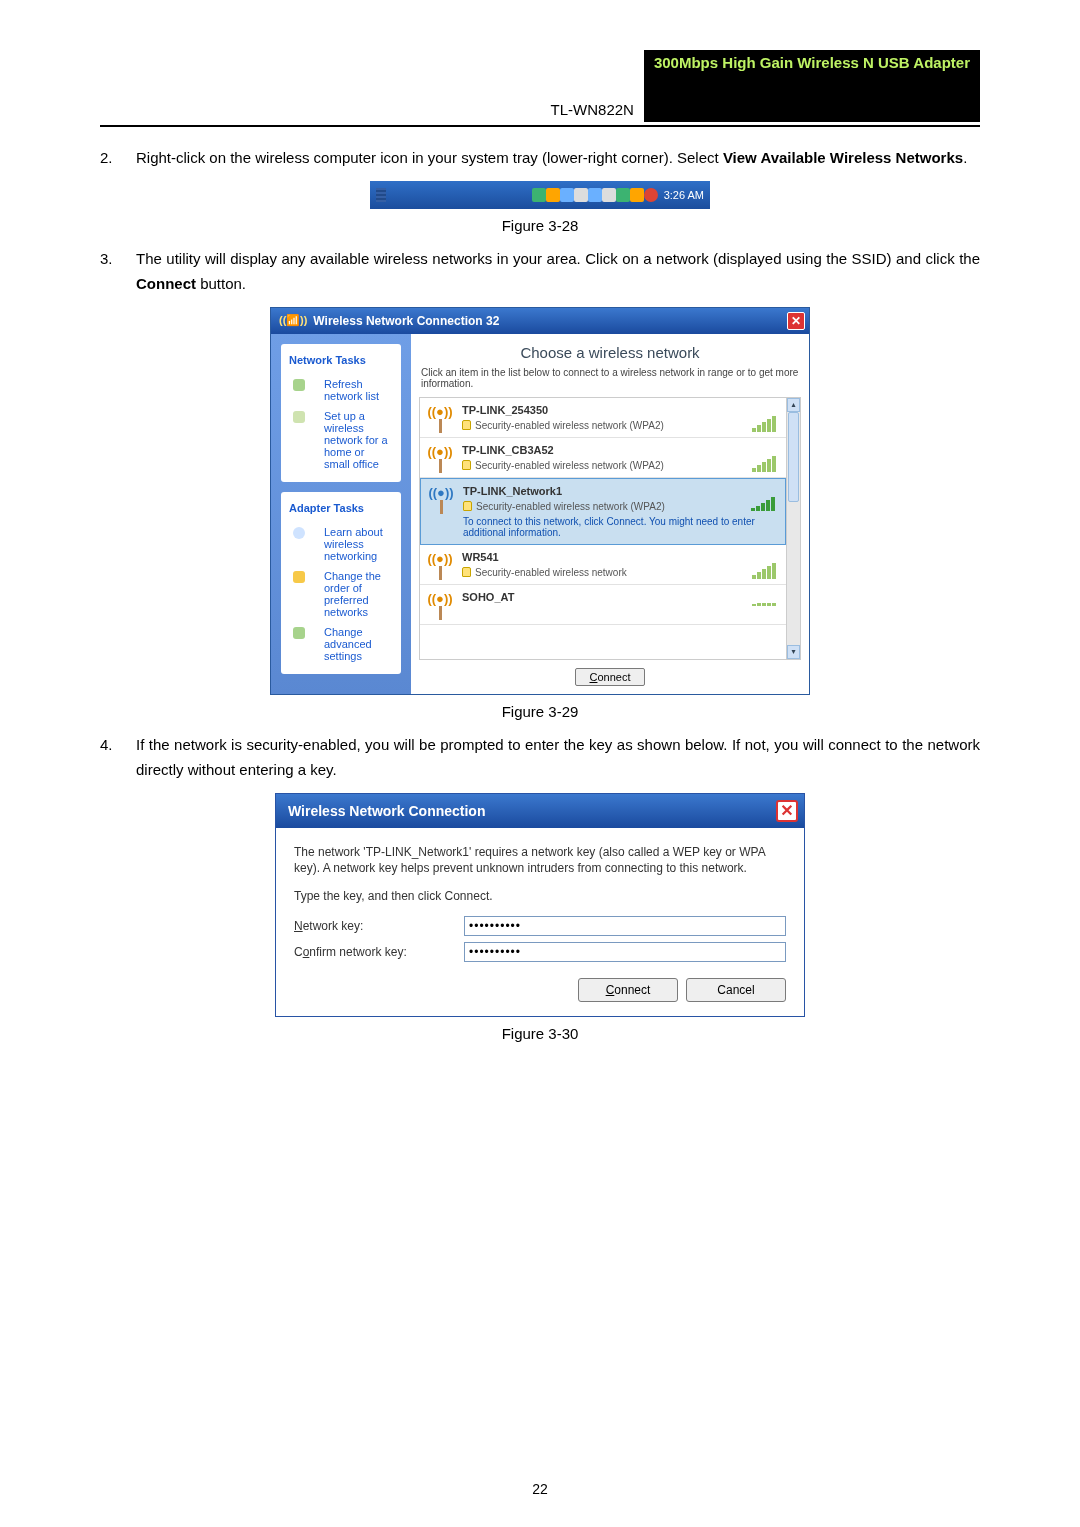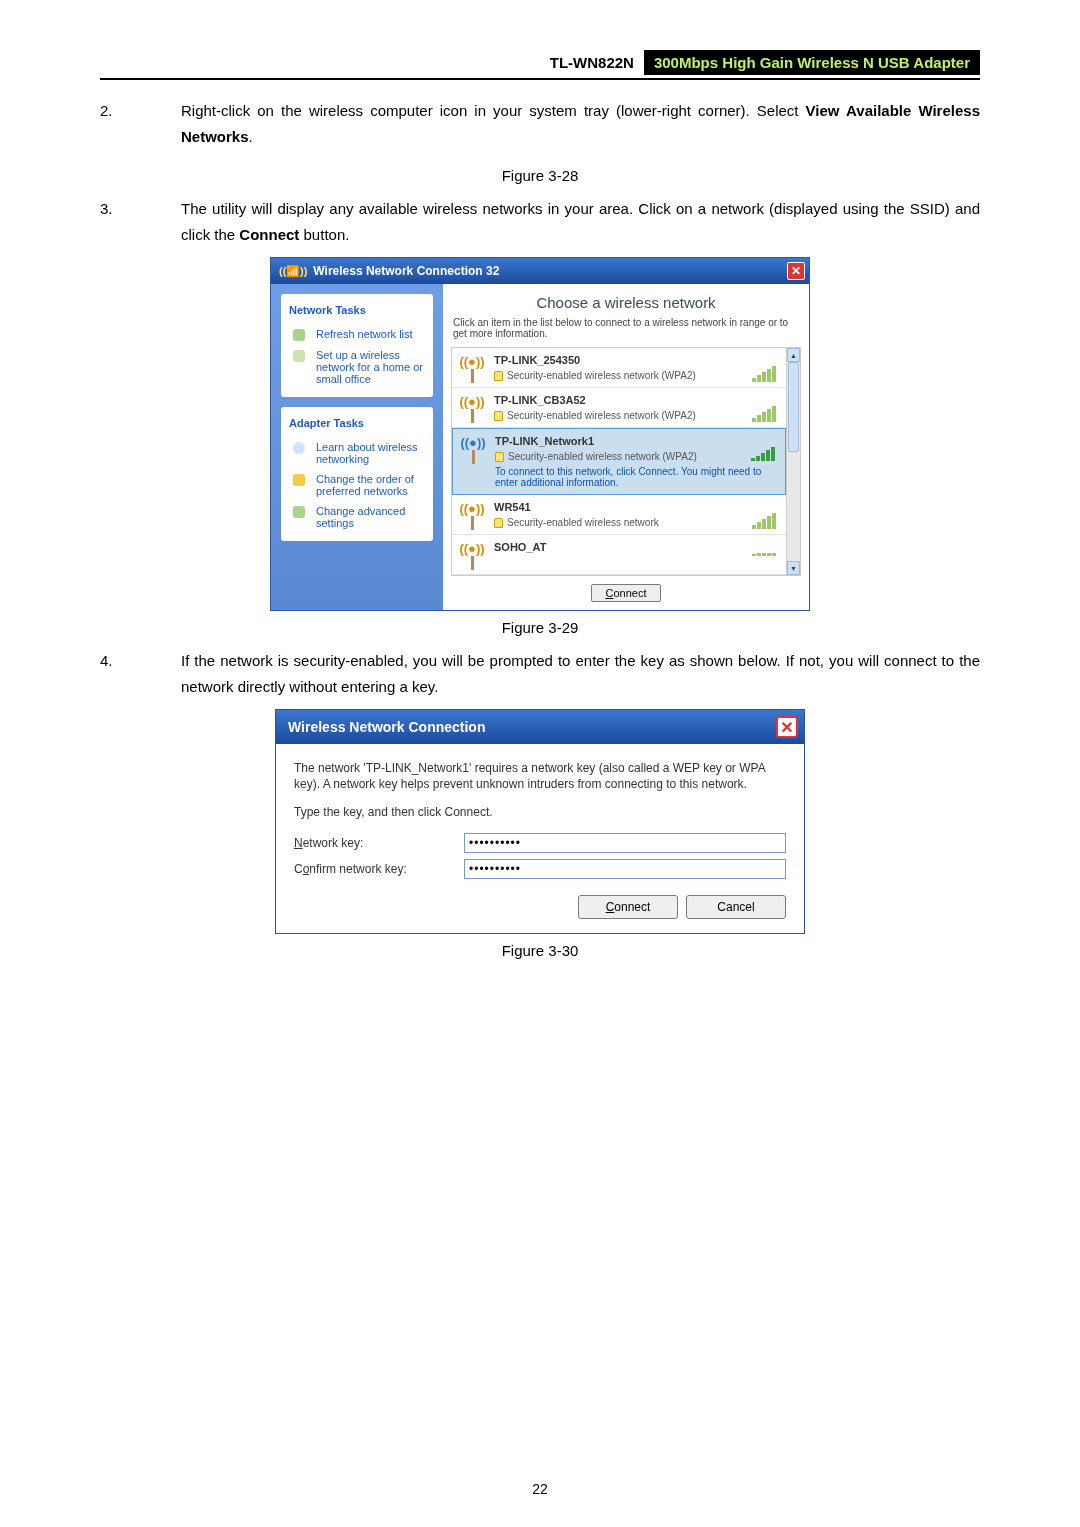--- a/index.html
+++ b/index.html
@@ -11,26 +11,26 @@
     padding: 50px 100px 20px 100px;
     font-size: 15px;
     color: #000;
   }
   .header-bar {
     display: flex;
     border-bottom: 2px solid #000;
     padding-bottom: 3px;
     margin-bottom: 18px;
   }
-  .model { font-weight: bold; padding: 4px 10px; }
+  .model { font-weight: normal; padding: 4px 10px; margin-top: 47px; }
   .model-desc { background: #000; color: #bef264; font-weight: bold; padding: 4px 10px; flex: 0 0 auto; }
   .header-spacer { flex: 1; }
   .step { display: flex; margin: 4px 0 10px 0; text-align: justify; line-height: 1.7; }
   .step-num { width: 36px; flex-shrink: 0; }
-  .step-text { flex: 1; margin-left: 45px; }
+  .step-text { flex: 1; }
   .bold { font-weight: bold; }
   .fig-caption { text-align: center; margin: 8px 0 12px 0; }
   .centered { display:flex; justify-content:center; }
 
   
   .tray-menu { width: 320px; border: 1px solid #777; background: #eaf0d9; box-shadow: 2px 2px 4px rgba(0,0,0,.15); }
   .tray-item { padding: 8px 18px; font-size: 12px; }
   .tray-item.sel { background: #1b4a7b; color: #fff; font-weight: bold; }
   .tray-divider { height:1px; background:#aaa; margin:0 2px; }
   .taskbar {
@@ -48,23 +48,23 @@
   .taskbar-inner{ display:flex; align-items:center; width:100%;}
 
   
   .dlg29 { width: 540px; border: 1px solid #2a5a9e; background:#ece9d8; }
   .dlg29 .titlebar {
     background: linear-gradient(#3b78ce,#1a4a9e); color:#fff; font-size:12px; font-weight:bold;
     padding:4px 4px 4px 8px; display:flex; align-items:center; justify-content:space-between;
   }
   .dlg29 .titlebar .close { width:18px;height:18px;background:#d33;border:1px solid #fff;display:flex;align-items:center;justify-content:center;color:#fff;font-weight:bold;font-size:12px;border-radius:2px;}
   .dlg29 .body { display:flex; }
-  .dlg29 .side { width:172px; background:linear-gradient(#6f9ee6,#5a88d2); color:#fff; font-size:11px; padding:10px 10px 10px 10px; }
+  .dlg29 .side { width:140px; background:linear-gradient(#6f9ee6,#5a88d2); color:#fff; font-size:11px; padding:10px 10px 10px 10px; }
   .dlg29 .side .group-title { font-weight:bold; color:#fff; padding:4px 2px; margin-bottom:4px; }
-  .dlg29 .side .link { display:flex; gap:11px; padding:4px 4px 4px 6px; align-items:flex-start; }
+  .dlg29 .side .link { display:flex; gap:19px; padding:4px 4px 4px 6px; align-items:flex-start; }
   .dlg29 .side .link .lk-icon { width:12px;height:12px;border-radius:3px;background:#cfe3b0;margin-top:1px;flex-shrink:0;}
   .dlg29 .side .link.star .lk-icon{ background:#f7c948;}
   .dlg29 .side .link.gear .lk-icon{ background:#a7d38c;}
   .dlg29 .side .link.info .lk-icon{ background:#cfe3ff;border-radius:50%;}
   .dlg29 .side .panel { background:#fff; border-radius:3px; color:#1a5ad0; padding:6px 6px 8px 6px; margin-bottom:10px;}
   .dlg29 .main { flex:1; background:#fff; display:flex; flex-direction:column;align-items:center; }
   .dlg29 .main h2 { font-size:15px; font-weight:normal; color:#3a4a5a; padding:10px 10px 6px 10px; font-family:"Trebuchet MS",Arial,sans-serif;}
   .dlg29 .main .hint { font-size:10px; color:#444; padding:0 10px 8px 10px; }
   .dlg29 .list { border:1px solid #ccc; margin:0 8px; flex:1; overflow:hidden; position:relative;}
   .dlg29 .net { padding:6px 6px 6px 42px; border-bottom:1px solid #e2e2e2; font-size:10px; position:relative; min-height:40px;}
@@ -111,20 +111,36 @@
 </div>
 
 <div class="step">
   <div class="step-num">2.</div>
   <div class="step-text">
     <span>Right-click on the wireless computer icon in your system tray (lower-right corner). Select </span><span class="bold">View Available Wireless Networks</span><span>.</span>
   </div>
 </div>
 
 <div class="taskbar-wrap">
+  <div class="taskbar">
+    <div class="taskbar-inner">
+      <div class="tray-grab"></div>
+      <div style="flex:1"></div>
+      <span class="tb-icon g"></span>
+      <span class="tb-icon"></span>
+      <span class="tb-icon b"></span>
+      <span class="tb-icon w"></span>
+      <span class="tb-icon b"></span>
+      <span class="tb-icon w"></span>
+      <span class="tb-icon g"></span>
+      <span class="tb-icon"></span>
+      <span class="tb-icon r"></span>
+      <span style="margin-left:6px;">3:26 AM</span>
+    </div>
+  </div>
 </div>
 <div class="fig-caption">Figure 3-28</div>
 
 <div class="step">
   <div class="step-num">3.</div>
   <div class="step-text">
     <span>The utility will display any available wireless networks in your area. Click on a network (displayed using the SSID) and click the </span><span class="bold">Connect</span><span> button.</span>
   </div>
 </div>
 

